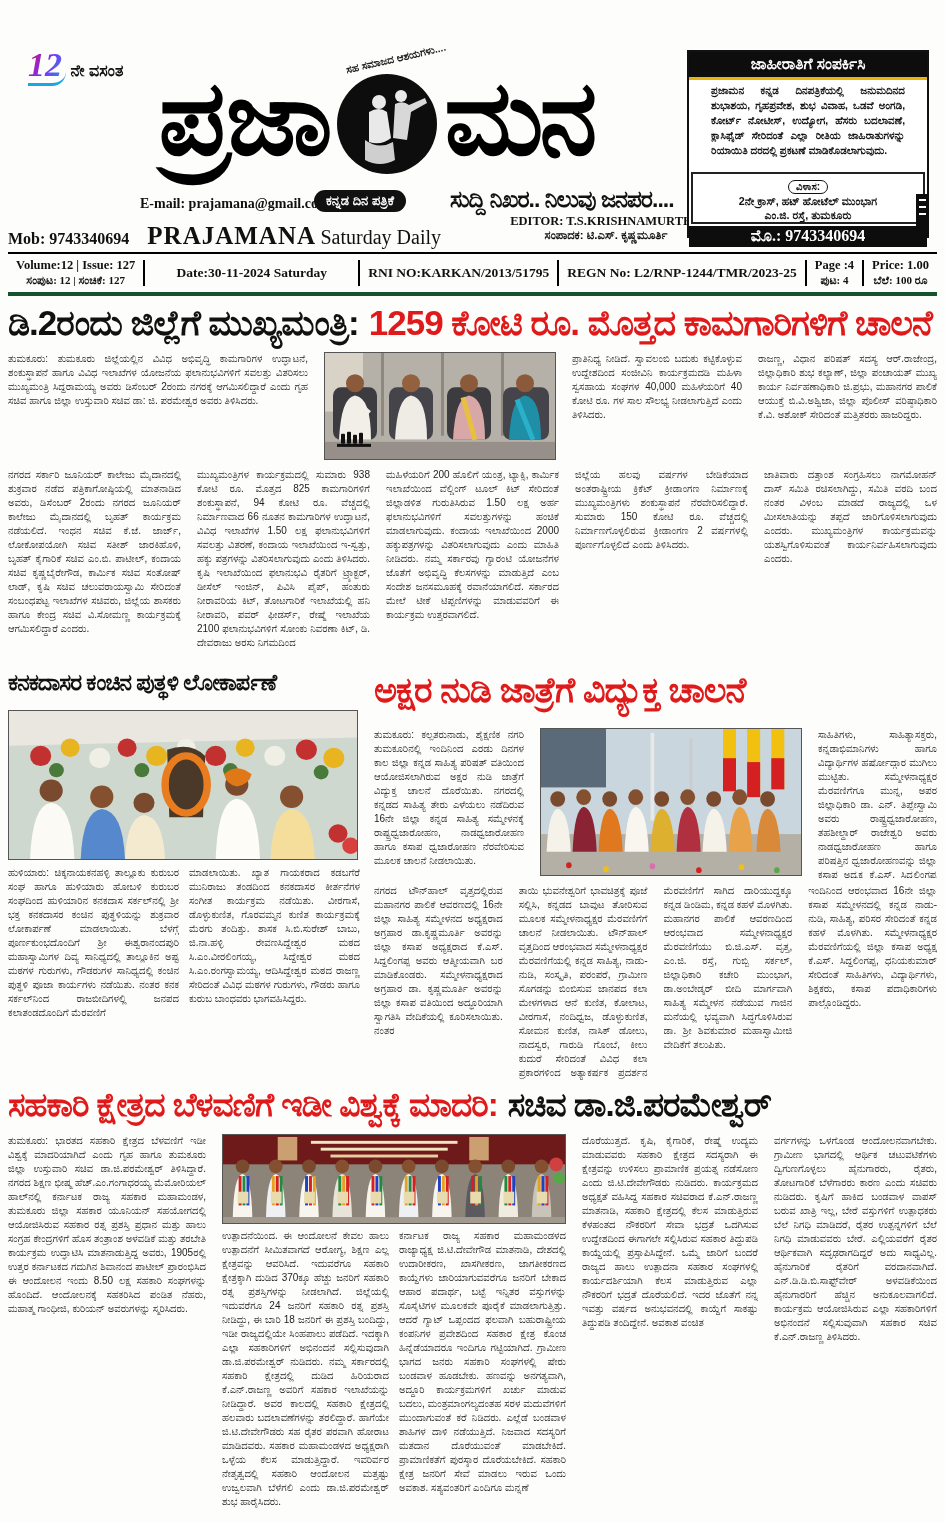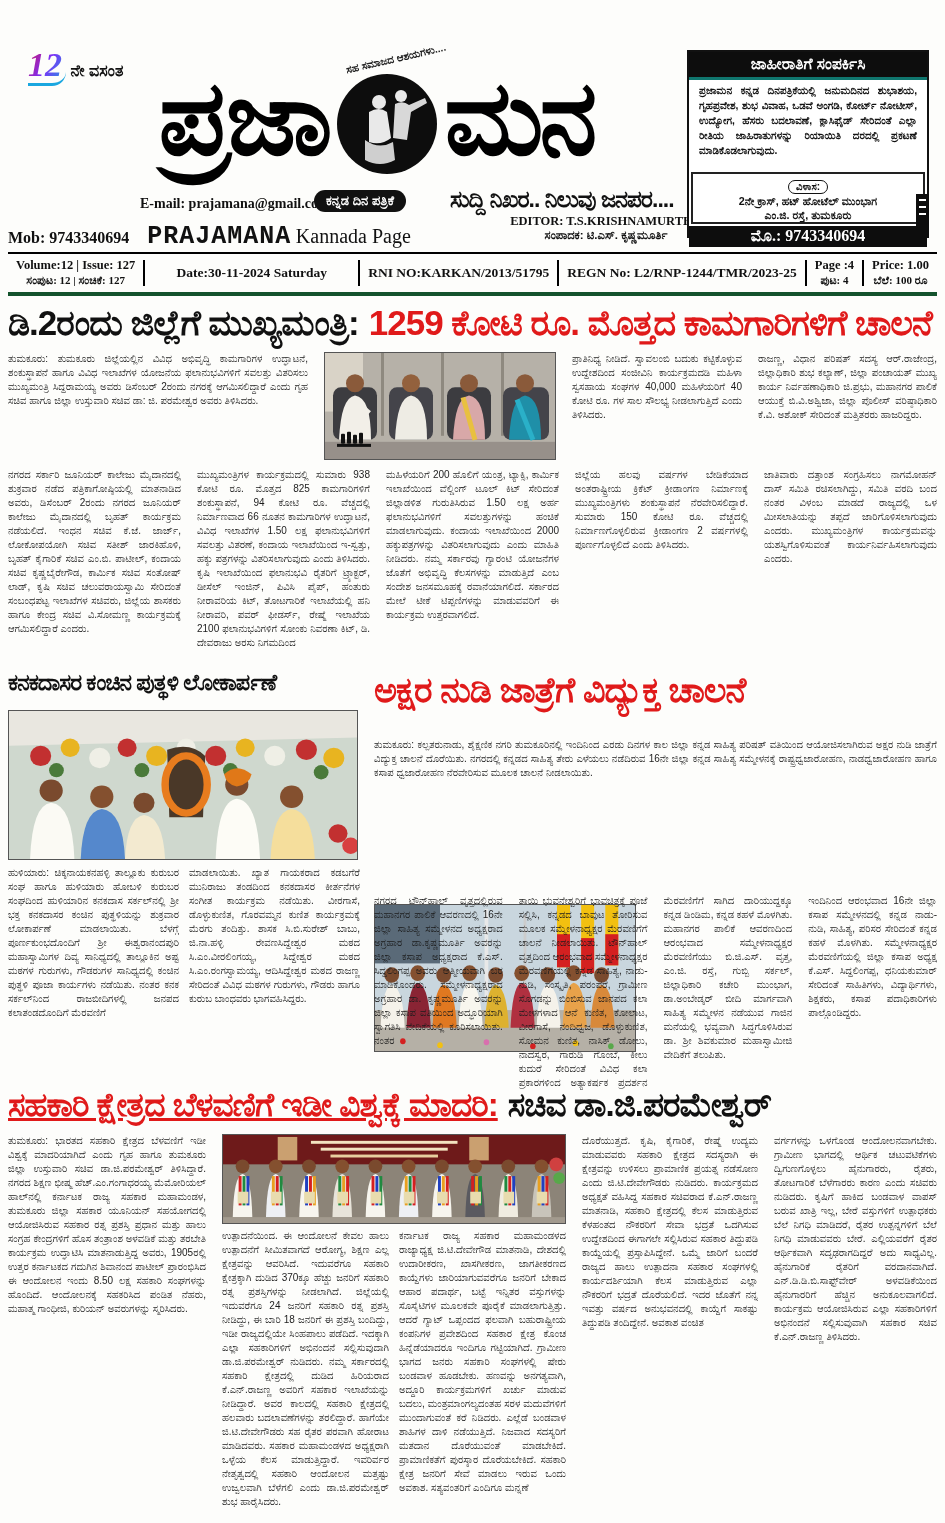--- a/index.html
+++ b/index.html
@@ -27,31 +27,31 @@
     font-size:10.5px; font-weight:bold; color:#222; text-align:center; white-space:nowrap; }
   .email-line { position:absolute; left:132px; top:196px; font-family:"Liberation Serif",serif;
     font-weight:bold; font-size:14px; }
   .kn-badge { position:absolute; left:306px; top:190px; background:#111; color:#fff;
     font-weight:bold; font-size:13px; padding:3px 12px; border-radius:13px; }
   .tagline { position:absolute; left:442px; top:186px; font-size:23px; font-weight:900;
     letter-spacing:-1px; }
   .mast-bottom { position:absolute; left:0; top:222px; width:690px; display:flex;
     align-items:baseline; gap:18px; }
   .mob { font-family:"Liberation Serif",serif; font-weight:bold; font-size:16px; }
-  .name-en { font-family:Liberation Mono, monospace; font-weight:bold; font-size:25px; letter-spacing:1px;}
+  .name-en { font-family:Liberation Serif, serif; font-weight:bold; font-size:25px; letter-spacing:1px;}
   .name-sub { font-family:"Liberation Serif",serif; font-size:20px; }
   .editor-blk { position:absolute; left:498px; top:214px; width:200px; text-align:center; }
   .editor-en { font-family:"Liberation Serif",serif; font-weight:bold; font-size:12.5px; }
   .editor-kn { font-weight:bold; font-size:11.5px; }
   
   .ad-box { position:absolute; right:8px; top:50px; width:242px; height:188px;
     border:2px solid #111; background:#fff; }
   .ad-head { background:#0d0d0d; color:#fff; text-align:center; font-weight:900;
-    font-size:15.5px; padding:3px 0 4px; border-bottom:3px solid #0f766e; }
-  .ad-body { font-size:10.3px; font-weight:bold; text-align:justify; padding:4px 10px 2px;
+    font-size:15.5px; padding:3px 0 4px; border-bottom:3px solid #eab308; }
+  .ad-body { font-size:10.3px; font-weight:bold; text-align:justify; padding:4px 22px 2px;
     line-height:1.45; height:92px; overflow:hidden; }
   .ad-addr { border:2px solid #222; margin:0 2px; position:relative; text-align:center;
     padding:2px 2px 0; }
   .addr-label { display:inline-block; border:1.5px solid #111; border-radius:9px;
     font-size:10px; font-weight:bold; padding:0 7px; margin-top:1px; }
   .addr-line { font-size:10.8px; font-weight:bold; line-height:1.3; }
   .ad-phone { background:#0d0d0d; color:#fff; font-weight:900; text-align:center;
     font-size:16px; font-family:"Liberation Serif",serif; margin-top:2px; padding:1px 0 2px; }
   .side-tab { position:absolute; right:-2px; top:142px; width:13px; height:44px; background:#0d0d0d; }
   .side-tab i { display:block; width:7px; height:2px; background:#fff; margin:5px auto 0; }
@@ -78,28 +78,28 @@
   
   .mid-band { display:flex; gap:14px; height:408px; margin-top:4px; }
   .mid-left { width:352px; flex:0 0 auto; }
   .mid-left h2 { font-size:22.5px; font-weight:900; letter-spacing:-1px; height:40px;
     overflow:hidden; white-space:nowrap; }
   .mid-left .cols { display:flex; gap:10px; height:208px; margin-top:6px; }
   .mid-left .cols .bt { flex:1; }
   .mid-right { flex:1; }
   .mid-right h2 { font-size:35px; font-weight:900; color:#e01a1a; letter-spacing:-1px;
     height:50px; overflow:hidden; white-space:nowrap; }
-  .fair-row1 { height:150px; margin-top:18px;flex-direction:column; }
+  .fair-row1 { height:150px; margin-top:8px; }
   .fair-row1 .bt { flex:1; }
   .fair-row2 { height:198px; margin-top:6px; }
   .fair-row2 .bt { flex:1; }
   
   .hl-bottom { height:50px; display:flex; align-items:center; overflow:hidden;
     white-space:nowrap; margin-top:2px; }
-  .hl-bottom .r { font-size:33px; font-weight:900; color:#e01a1a; letter-spacing:-1px;text-decoration:underline; }
+  .hl-bottom .r { font-size:33px; font-weight:900; color:#e01a1a; letter-spacing:-1px; }
   .hl-bottom .b { font-size:33px; font-weight:900; letter-spacing:-1px; margin-left:10px; }
   .coop-row { height:402px; margin-top:4px; }
   .coop-c1 { width:198px; flex:0 0 auto; }
   .coop-mid { width:344px; flex:0 0 auto; display:flex; flex-direction:column; }
   .coop-mid .cols { display:flex; gap:10px; flex:1; margin-top:5px; }
   .coop-mid .cols .bt { flex:1; }
   .coop-c3 { width:176px; flex:0 0 auto; }
   .coop-c4 { flex:1; }
 </style>
 </head>
@@ -132,21 +132,21 @@
     </div>
 
     <div class="email-line">E-mail: prajamana@gmail.com</div>
     <div class="kn-badge">ಕನ್ನಡ ದಿನ ಪತ್ರಿಕೆ</div>
     <div class="tagline">ಸುದ್ದಿ ನಿಖರ.. ನಿಲುವು ಜನಪರ....</div>
 
     <div class="mast-bottom">
       <span class="mob">Mob: 9743340694</span>
       <span>
         <span class="name-en">PRAJAMANA</span>
-        <span class="name-sub">Kannada Page</span>
+        <span class="name-sub">Saturday Daily</span>
       </span>
     </div>
     <div class="editor-blk">
       <div class="editor-en">EDITOR: T.S.KRISHNAMURTHY</div>
       <div class="editor-kn">ಸಂಪಾದಕ: ಟಿ.ಎಸ್. ಕೃಷ್ಣಮೂರ್ತಿ</div>
     </div>
 
     <div class="ad-box">
       <div class="ad-head">ಜಾಹೀರಾತಿಗೆ ಸಂಪರ್ಕಿಸಿ</div>
       <div class="ad-body">ಪ್ರಜಾಮನ ಕನ್ನಡ ದಿನಪತ್ರಿಕೆಯಲ್ಲಿ ಜನುಮದಿನದ ಶುಭಾಶಯ, ಗೃಹಪ್ರವೇಶ, ಶುಭ ವಿವಾಹ, ಒಡವೆ ಅಂಗಡಿ, ಕೋರ್ಟ್ ನೋಟೀಸ್, ಉದ್ಯೋಗ, ಹೆಸರು ಬದಲಾವಣೆ, ಕ್ಲಾಸಿಫೈಡ್ ಸೇರಿದಂತೆ ಎಲ್ಲಾ ರೀತಿಯ ಜಾಹಿರಾತುಗಳನ್ನು ರಿಯಾಯಿತಿ ದರದಲ್ಲಿ ಪ್ರಕಟಣೆ ಮಾಡಿಕೊಡಲಾಗುವುದು.</div>

